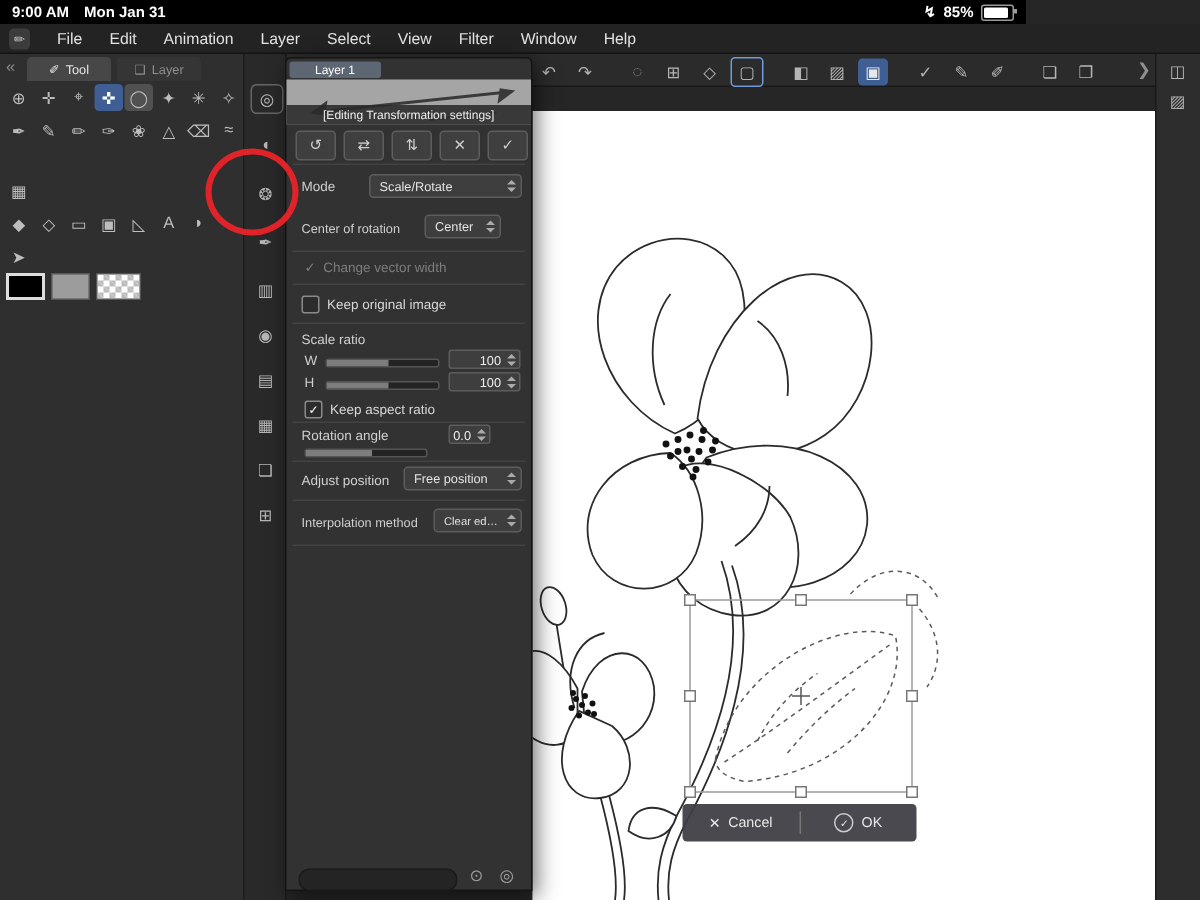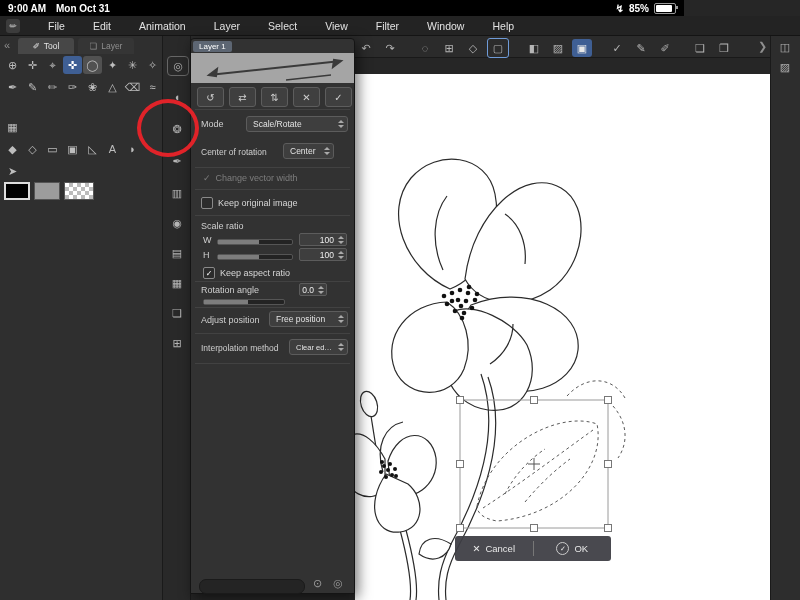--- a/index.html
+++ b/index.html
@@ -8,21 +8,21 @@
   
   .statusbar{position:absolute;left:0;top:0;width:684px;height:16px;background:#000;color:#fff;display:flex;align-items:center;justify-content:space-between;padding:0 8px;box-sizing:border-box;font-size:10px;}
   .statusbar .left{display:flex;gap:10px;font-weight:bold;}
   .statusbar .right{display:flex;gap:5px;align-items:center;font-weight:bold;}
   .batt{width:20px;height:9px;border:1px solid #9a9a9a;border-radius:2px;position:relative;}
   .batt i{position:absolute;left:1px;top:1px;bottom:1px;width:78%;background:#fff;border-radius:1px;}
   .batt::after{content:"";position:absolute;right:-3px;top:2px;width:2px;height:3px;background:#9a9a9a;}
   
   .menubar{position:absolute;left:0;top:16px;width:800px;height:20px;background:#232323;border-bottom:1px solid #141414;display:flex;align-items:center;box-sizing:border-box;}
   .logo{width:14px;height:14px;margin-left:6px;background:#3c3c3c;border-radius:3px;color:#bbb;display:flex;align-items:center;justify-content:center;font-size:9px;}
-  .menubar span.mi{margin-left:28px;color:#e2e2e2;font-size:10.5px;}
+  .menubar span.mi{margin-left:18px;color:#e2e2e2;font-size:10.5px;}
   
   .cmdbar{position:absolute;left:0;top:36px;width:800px;height:22px;background:#2b2b2b;border-bottom:1px solid #191919;box-sizing:border-box;}
   .cmd-icons{position:absolute;left:356px;top:2px;display:flex;gap:4px;align-items:center;}
   .icon-box{width:20px;height:18px;display:flex;align-items:center;justify-content:center;color:#b5b5b5;font-size:11px;border-radius:3px;}
   .sep{width:7px;}
   .hl-border{border:1px solid #6f9bd8;border-radius:3px;}
   .hl-bg{background:#3f5f94;color:#e8e8e8;}
   .chev{color:#8f8f8f;font-size:11px;}
   
   .dock{position:absolute;left:0;top:36px;width:163px;height:564px;background:#2f2f2f;border-right:1px solid #1a1a1a;box-sizing:border-box;}
@@ -46,21 +46,21 @@
   .doc-chip{position:absolute;left:0;top:1px;height:14px;background:#3e6cb8;color:#fff;font-size:8.5px;display:flex;align-items:center;padding:0 6px;}
   .canvas{position:absolute;left:355px;top:74px;width:415px;height:526px;background:#fff;overflow:hidden;}
   .confirm-bar{position:absolute;left:100px;top:462px;width:156px;height:25px;background:rgba(62,62,68,.94);border-radius:3px;display:flex;align-items:center;color:#e8e8e8;font-size:9.5px;}
   .confirm-bar .btn{flex:1;display:flex;align-items:center;justify-content:center;gap:5px;height:100%;}
   .confirm-bar .div{width:1px;height:60%;background:#777;}
   .okring{width:11px;height:11px;border:1px solid #ccc;border-radius:50%;display:inline-flex;align-items:center;justify-content:center;font-size:7px;}
   
   .panel{position:absolute;left:190px;top:38px;width:165px;height:556px;background:#323232;border:1px solid #141414;border-radius:4px 4px 0 0;box-shadow:3px 4px 14px rgba(0,0,0,.55);box-sizing:border-box;}
   .tp-header{position:absolute;left:0;top:0;right:0;height:14px;background:linear-gradient(#4a4a4a,#373737);border-radius:4px 4px 0 0;display:flex;align-items:center;justify-content:center;color:#c4c4c4;font-size:9px;}
   .preview{position:absolute;left:0;top:14px;right:0;height:30px;background:#a5a5a5;overflow:hidden;}
-  .layer-chip{position:absolute;left:2px;top:2px;background:#5d6673;color:#fff;font-size:8px;padding:1px 6px;border-radius:2px;}
+  .layer-chip{position:absolute;left:2px;top:2px;background:#5d6673;color:#fff;font-size:8px;padding:1px 17px;border-radius:2px;}
   .tp-status{position:absolute;left:0;top:31px;right:0;height:13px;background:rgba(42,42,42,.88);color:#eee;font-size:8px;display:flex;align-items:center;justify-content:center;}
   .tp-btns{position:absolute;left:6px;top:48px;display:flex;gap:5px;}
   .tp-btn{width:25px;height:18px;background:#3f3f3f;border:1px solid #5d5d5d;border-radius:3px;display:flex;align-items:center;justify-content:center;color:#cfcfcf;font-size:10px;}
   .lbl{position:absolute;color:#cfcfcf;font-size:9px;}
   .lbl.sm{font-size:8.5px;}
   .dd{position:absolute;height:16px;background:#3e3e3e;border:1px solid #5c5c5c;border-radius:3px;display:flex;align-items:center;justify-content:space-between;padding:0 3px 0 6px;font-size:8.5px;color:#e3e3e3;box-sizing:border-box;}
   .dd .v{white-space:nowrap;overflow:hidden;text-overflow:ellipsis;}
   .arr2{display:flex;flex-direction:column;gap:2px;margin-left:4px;flex:none;}
   .arr2 i{display:block;width:0;height:0;border-left:3px solid transparent;border-right:3px solid transparent;}
   .arr2 .up{border-bottom:3px solid #aaa;}
@@ -78,21 +78,21 @@
   .annot{position:absolute;left:137px;top:99px;width:54px;height:50px;border:4px solid #e02329;border-radius:50%;z-index:50;}
 </style>
 </head>
 <body>
 
 <div class="screen">
 
   <div class="statusbar">
     <div class="left">
       <span>9:00 AM</span>
-      <span>Mon Oct 31</span>
+      <span>Mon Jan 31</span>
     </div>
     <div class="right">
       <span>↯</span>
       <span>85%</span>
       <span class="batt">
           <i></i>
         </span>
     </div>
   </div>
 
@@ -309,20 +309,21 @@
       <svg width="165" height="30">
         <g stroke="#3a3a3a" stroke-width="2" fill="#3a3a3a">
           <line x1="18" y1="22" x2="150" y2="8"></line>
           <path d="M18,22 l8,-6 l-1,7 Z"></path>
             <path d="M150,8 l-8,6 l1,-7 Z"></path>
           <line x1="95" y1="27" x2="140" y2="22" stroke-width="1.4"></line>
         </g>
       </svg>
     </div>
     <div class="layer-chip">Layer 1</div>
+    <div class="tp-status">[Editing Transformation settings]</div>
 
     <div class="tp-btns">
       <span class="tp-btn">↺</span>
       <span class="tp-btn">⇄</span>
       <span class="tp-btn">⇅</span>
       <span class="tp-btn">✕</span>
       <span class="tp-btn">✓</span>
     </div>
     <div class="hrline" style="top:70px;"></div>
 

